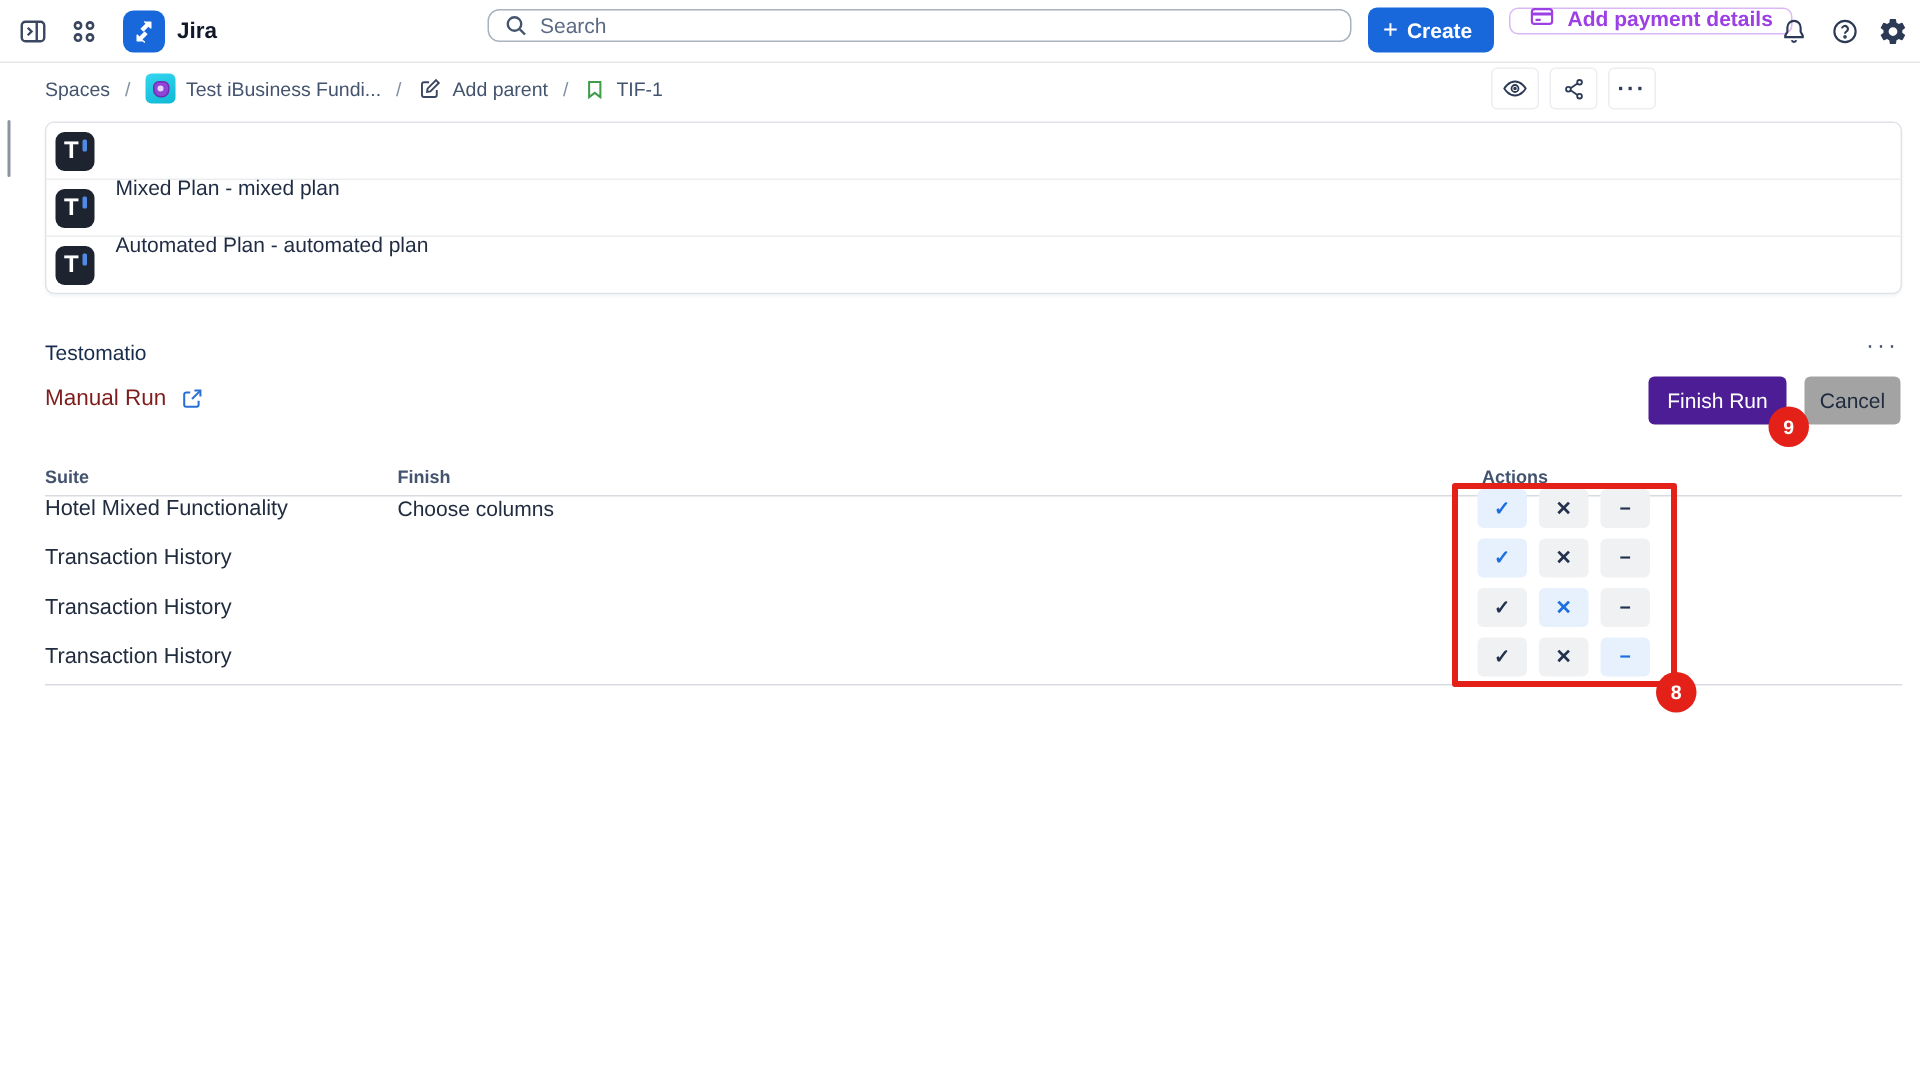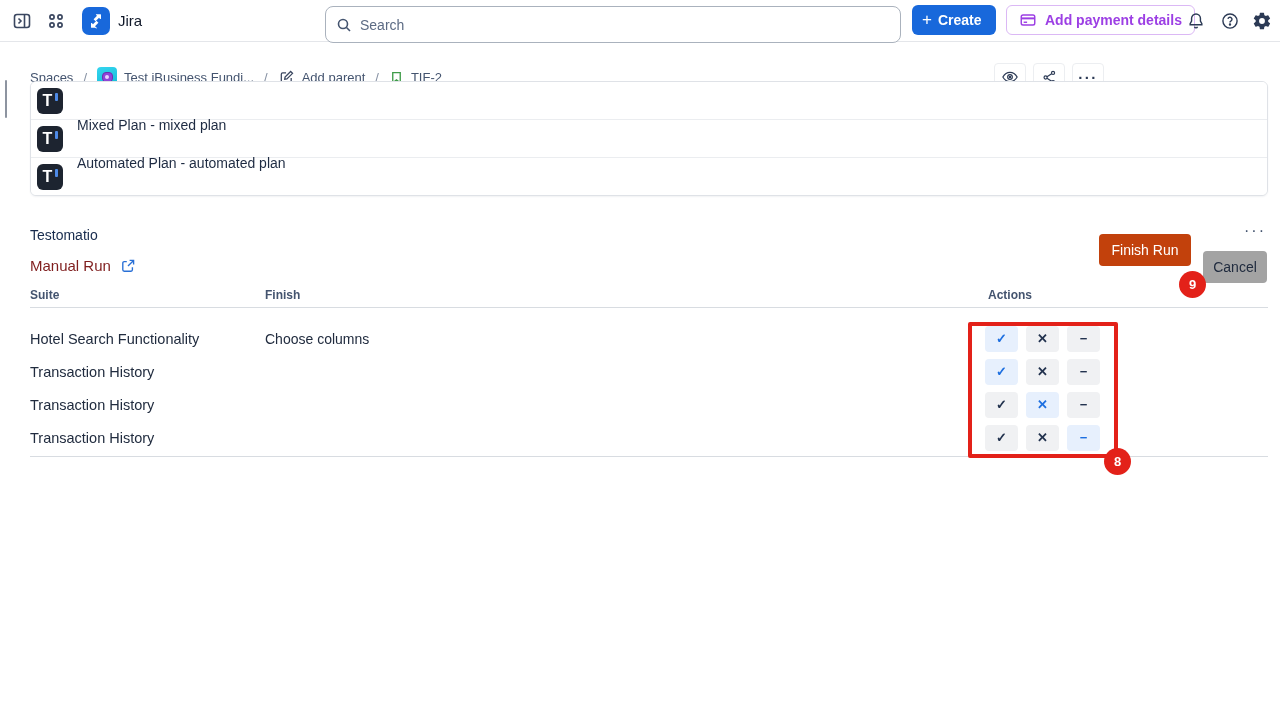--- a/index.html
+++ b/index.html
@@ -4,29 +4,29 @@
 <style>
   * { margin:0; padding:0; box-sizing:border-box; }
   html,body { width:1280px; height:720px; overflow:hidden; }
   body { font-family:"Liberation Sans", sans-serif; background:#fff; color:#1e2b42; position:relative; }
 
   
   .topbar { position:absolute; left:0; top:0; width:1280px; height:42px; background:#fff; border-bottom:1px solid #e4e6ea; }
   .icon-btn { display:flex; align-items:center; justify-content:center; background:none; border:none; cursor:pointer; }
   .tb-icon { position:absolute; top:11px; width:20px; height:20px; color:#3b4760; }
   .jira-logo { position:absolute; left:82px; top:7px; width:28px; height:28px; background:#1868db; border-radius:7px; display:flex; align-items:center; justify-content:center; }
-  .app-name { position:absolute; left:118px; top:12px; font-size:15px; font-weight:normal; color:#101829; }
-  .searchbox { position:absolute; left:325px; top:6px; width:576px; height:37px; border:1px solid #aab2bd; border-radius:8px; background:#fff; display:flex; align-items:center; padding:0 10px; gap:8px; }
+  .app-name { position:absolute; left:118px; top:12px; font-size:15px; font-weight:bold; color:#101829; }
+  .searchbox { position:absolute; left:325px; top:6px; width:576px; height:22px; border:1px solid #aab2bd; border-radius:8px; background:#fff; display:flex; align-items:center; padding:0 10px; gap:8px; }
   .searchbox input { border:none; outline:none; font-size:14px; color:#1e2b42; width:100%; font-family:"Liberation Sans", sans-serif; background:transparent; }
   .searchbox input::placeholder { color:#5c6b84; }
   .btn-create { position:absolute; left:912px; top:5px; height:30px; padding:0 14px 0 10px; background:#1868db; color:#fff; border:none; border-radius:6px; font-size:14px; font-weight:bold; display:flex; align-items:center; gap:6px; cursor:pointer; font-family:"Liberation Sans", sans-serif; }
-  .btn-payment { position:absolute; left:1006px; top:5px; height:30px; padding:2px 12px; background:#fff; color:#9c3fe4; border:1px solid #dbb8f5; border-radius:6px; font-size:14px; font-weight:bold; display:flex; align-items:center; gap:8px; cursor:pointer; font-family:"Liberation Sans", sans-serif; }
-
-  
-  .crumbbar { position:absolute; left:0; top:58px; width:1116px; height:38px; display:flex; align-items:center; }
+  .btn-payment { position:absolute; left:1006px; top:5px; height:18px; padding:2px 12px; background:#fff; color:#9c3fe4; border:1px solid #dbb8f5; border-radius:6px; font-size:14px; font-weight:bold; display:flex; align-items:flex-end; gap:8px; cursor:pointer; font-family:"Liberation Sans", sans-serif; }
+
+  
+  .crumbbar { position:absolute; left:0; top:40px; width:1116px; height:38px; display:flex; align-items:center; }
   .crumbs { position:absolute; left:30px; top:0; height:38px; display:flex; align-items:center; gap:10px; font-size:13px; color:#44546f; }
   .crumb { display:flex; align-items:center; gap:7px; cursor:pointer; color:#44546f; }
   .crumb-sep { color:#8590a2; }
   .proj-ico { width:20px; height:20px; border-radius:4px; background:linear-gradient(160deg,#35d6f0,#0fb8d4); display:flex; align-items:center; justify-content:center; }
   .proj-ico .cam { width:11px; height:11px; border-radius:4px 4px 5px 5px; background:#8f45d8; border:1px solid #6d2fb0; position:relative; }
   .proj-ico .cam::after { content:""; position:absolute; left:2.5px; top:2px; width:4px; height:4px; border-radius:50%; background:#e9d3ff; }
   .crumb-tools { position:absolute; right:12px; top:5px; display:flex; gap:7px; }
   .tool-btn { width:32px; height:28px; border:1px solid #eceef1; border-radius:4px; background:#fff; display:flex; align-items:center; justify-content:center; color:#2c3a55; cursor:pointer; }
 
   
@@ -39,25 +39,25 @@
   .t-ico { width:26px; height:26px; background:#1d2430; border-radius:6px; position:relative; display:flex; align-items:center; justify-content:center; flex:none; }
   .t-ico .t { color:#fff; font-weight:bold; font-size:16px; line-height:1; margin-right:5px; }
   .t-ico .tick { position:absolute; right:5px; top:5px; width:3px; height:8px; background:#4e8ae6; border-radius:1px; }
   .plan-label { font-size:14px; color:#1e2b42;margin-top:48px; }
 
   
   .sec-title { position:absolute; left:30px; top:227px; font-size:14px; font-weight:normal; color:#172b4d; }
   .sec-more { position:absolute; right:14px; top:222px; font-size:16px; letter-spacing:2px; color:#44546f; background:none; border:none; cursor:pointer; }
   .run-line { position:absolute; left:30px; top:257px; display:flex; align-items:center; gap:9px; }
   .run-label { font-size:15px; color:#7f1d1d; }
-  .btn-finish { position:absolute; left:1099px; top:234px; width:92px; height:32px; background:#c2410c; color:#fff; border:none; border-radius:4px; font-size:14px; cursor:pointer; font-family:"Liberation Sans", sans-serif; }
+  .btn-finish { position:absolute; left:1099px; top:251px; width:92px; height:32px; background:#4c1d95; color:#fff; border:none; border-radius:4px; font-size:14px; cursor:pointer; font-family:"Liberation Sans", sans-serif; }
   .btn-cancel { position:absolute; left:1203px; top:251px; width:64px; height:32px; background:#a3a3a3; color:#212c3f; border:none; border-radius:4px; font-size:14px; cursor:pointer; font-family:"Liberation Sans", sans-serif; }
 
   
-  .thead { position:absolute; left:30px; top:282px; width:1238px; height:26px; font-size:12px; font-weight:bold; color:#44546f; border-bottom:1px solid #d8dce1; }
+  .thead { position:absolute; left:30px; top:305px; width:1238px; height:26px; font-size:12px; font-weight:bold; color:#44546f; border-bottom:1px solid #d8dce1; }
   .th-suite { position:absolute; left:0; top:6px; }
   .th-title { position:absolute; left:235px; top:6px; }
   .th-actions { position:absolute; left:958px; top:6px; }
   .tbody { position:absolute; left:30px; top:322px; width:1238px; }
   .trow { position:relative; height:33px; }
   .td-suite { position:absolute; left:0; top:50%; transform:translateY(-50%); font-size:14.5px; color:#212c3f; }
   .td-title { position:absolute; left:235px; top:50%; transform:translateY(-50%); font-size:14px; color:#212c3f; }
   .td-actions { position:absolute; left:955px; top:50%; transform:translateY(-50%); display:flex; gap:8px; }
   .act-btn { width:33px; height:26px; border:none; border-radius:4px; background:#f0f1f3; color:#22324e; font-size:13px; font-weight:bold; display:flex; align-items:center; justify-content:center; cursor:pointer; font-family:"Liberation Sans", sans-serif; }
   .act-btn.sel { background:#e7f0fd; color:#1d6fe0; }
@@ -164,21 +164,21 @@
       </span>
       <span>Add parent</span>
     </span>
     <span class="crumb-sep">/</span>
     <span class="crumb">
       <span>
         <svg width="15" height="15" viewBox="0 0 20 20" fill="none" stroke="#3f9c49" stroke-width="1.8">
           <path d="M5 3.5h10V17l-5-3.8L5 17z"></path>
         </svg>
       </span>
-      <span>TIF-2</span>
+      <span>TIF-1</span>
     </span>
   </div>
   <div class="crumb-tools">
     <button class="tool-btn">
       <svg width="18" height="18" viewBox="0 0 24 24" fill="none" stroke="#2c3a55" stroke-width="1.6">
         <path d="M2.5 12S6 5.8 12 5.8 21.5 12 21.5 12 18 18.2 12 18.2 2.5 12 2.5 12z"></path>
         <circle cx="12" cy="12" r="3.1"></circle>
         <circle cx="12" cy="12" r="0.8" fill="#2c3a55"></circle>
       </svg>
     </button>
@@ -239,21 +239,21 @@
 <button class="btn-cancel">Cancel</button>
 
 <div class="thead">
   <span class="th-suite">Suite</span>
   <span class="th-title">Finish</span>
   <span class="th-actions">Actions</span>
 </div>
 
 <div class="tbody">
   <div class="trow">
-    <span class="td-suite">Hotel Search Functionality</span>
+    <span class="td-suite">Hotel Mixed Functionality</span>
     <span class="td-title">Choose columns</span>
     <span class="td-actions">
       <button class="act-btn sel">✓</button>
       <button class="act-btn">✕</button>
       <button class="act-btn">−</button>
     </span>
   </div>
   <div class="trow">
     <span class="td-suite">Transaction History</span>
     <span class="td-actions">

